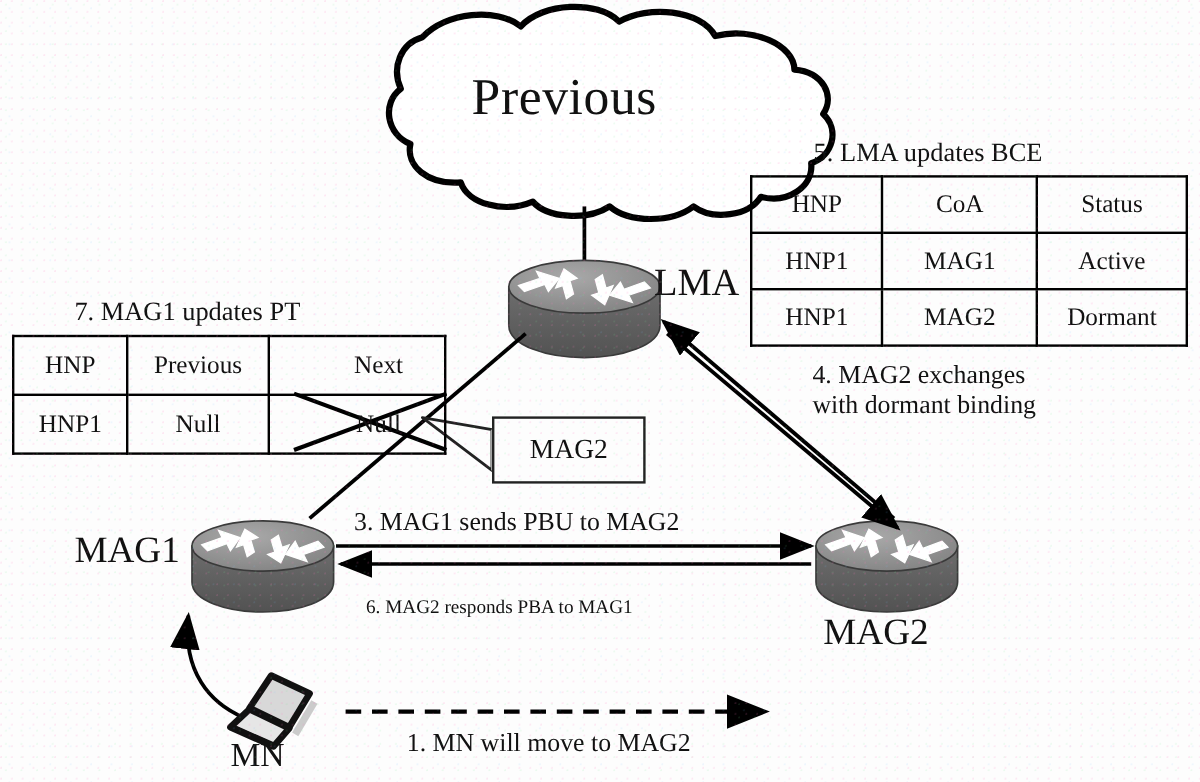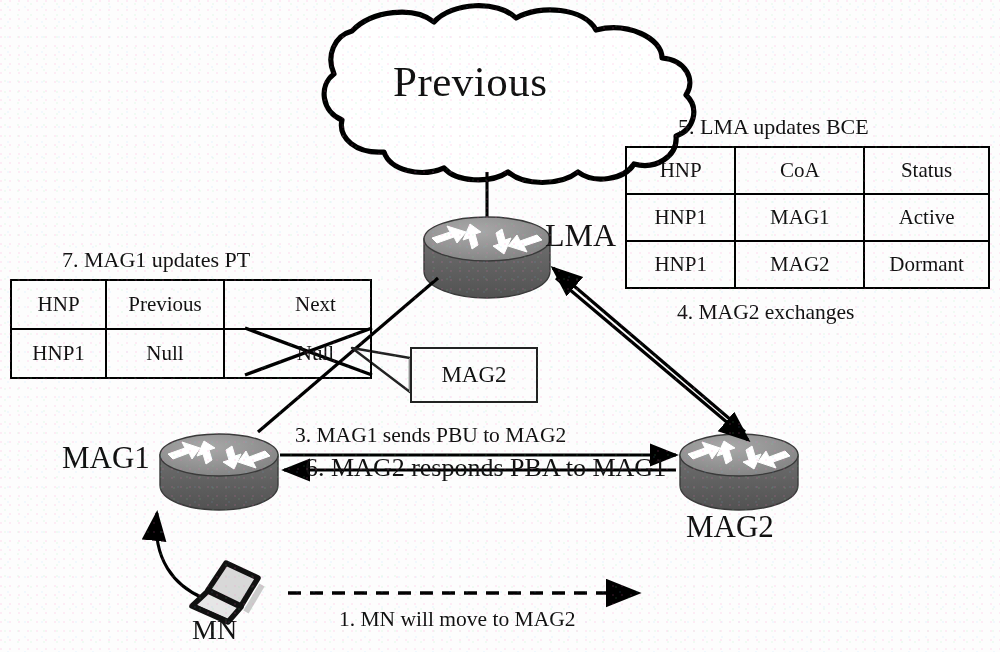--- a/index.html
+++ b/index.html
@@ -57,21 +57,21 @@
   #pt-table td.c1{width:128px;}
   #pt-table td.c2{width:129px;padding-left:36px;}
 
   .tbl-caption{position:absolute;font-size:22px;white-space:nowrap;}
   #bce-caption{left:678px;top:114px;}
   #pt-caption{left:62px;top:247px;}
 
   
   #step4-note{left:677px;top:300px;font-size:21.5px;text-align:left;}
   #step3-label{left:295px;top:423px;font-size:21.5px;}
-  #step6-label{left:305px;top:453px;font-size:26px;}
+  #step6-label{left:305px;top:498px;font-size:16px;}
   #step2-label{left:177px;top:515px;font-size:21.5px;}
   #step1-label{left:310px;top:607px;font-size:21.5px;margin-left:29px;}
 
   
   #mag2-callout{
     position:absolute;left:410px;top:347px;width:124px;height:52px;
     border:2.4px solid #222;background:transparent;
     font-size:23px;display:flex;align-items:center;justify-content:center;
   }
 </style>
@@ -227,20 +227,21 @@
     </tr>
   </tbody>
     </table>
 
   <div id="mag2-callout">
     <span>MAG2</span>
   </div>
 
   <div class="lbl" id="step4-note">
     <div>4. MAG2 exchanges</div>
+    <div>with dormant binding</div>
   </div>
 
   <div class="lbl" id="step3-label">3. MAG1 sends PBU to MAG2</div>
   <div class="lbl" id="step6-label">6. MAG2 responds PBA to MAG1</div>
   <div class="lbl" id="step1-label">1. MN will move to MAG2</div>
 
 </div>
 
 <div id="noise"></div>
 

